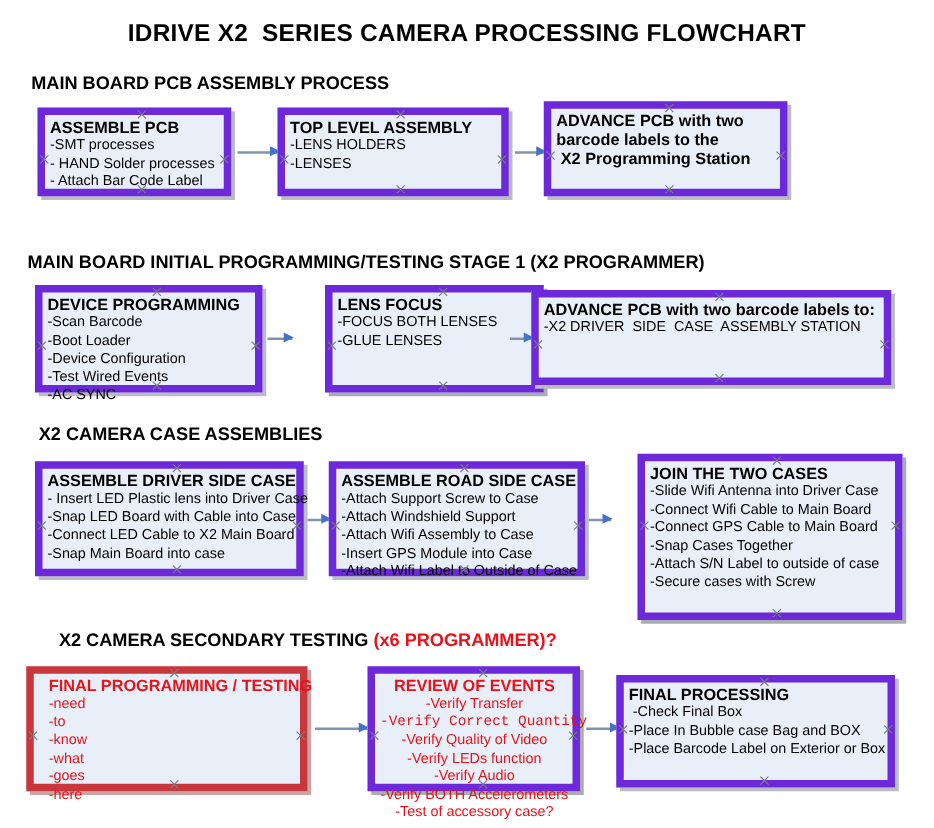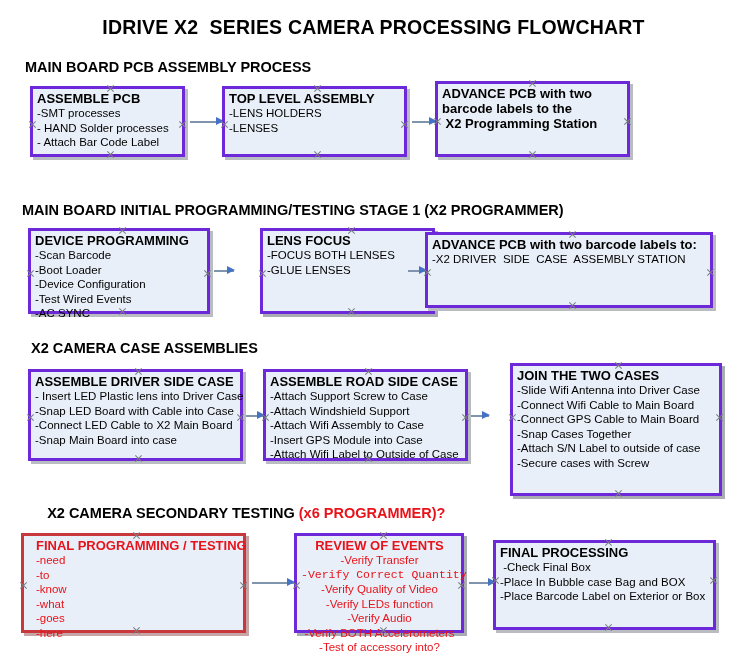--- a/index.html
+++ b/index.html
@@ -26,21 +26,21 @@
     position:absolute;
     font-size:14.5px;font-weight:bold;
     white-space:pre;
   }
   .section-title .accent{color:#e8131a;}
 
   
   .node{
     position:absolute;
     background:#e9eff8;
-    border:3px solid #6d28d9;
+    border:6px solid #6d28d9;
     box-shadow:3px 3px 0 0 #b9bcc1;
     box-sizing:border-box;
     padding:2px 3px 2px 4px;
     overflow:visible;
   }
   .node.red{
     border-color:#c8373c;
     box-shadow:3px 3px 0 0 #c7a5a6;
     padding-left:12px;
   }
@@ -249,21 +249,21 @@
   </div>
 
   <div class="node heavy" style="left:294px;top:533px;width:170px;height:100px;text-align:center;">
     <div class="head" style="color:#e8131a;">REVIEW OF EVENTS</div>
     <div class="li" style="color:#e8131a;">-Verify Transfer</div>
     <div class="li" style="color:#e8131a;font-family:Liberation Mono, monospace;">-Verify Correct Quantity</div>
     <div class="li" style="color:#e8131a;">-Verify Quality of Video</div>
     <div class="li" style="color:#e8131a;">-Verify LEDs function</div>
     <div class="li" style="color:#e8131a;">-Verify Audio</div>
     <div class="li" style="color:#e8131a;">-Verify BOTH Accelerometers</div>
-    <div class="li" style="color:#e8131a;">-Test of accessory into?</div>
+    <div class="li" style="color:#e8131a;">-Test of accessory case?</div>
     <div class="hx" style="left:82px;top:-5px;"></div>
     <div class="hx" style="left:82px;bottom:-5px;"></div>
     <div class="hx" style="left:-5px;top:45px;"></div>
     <div class="hx" style="right:-5px;top:45px;"></div>
   </div>
 
   <div class="arrow" style="left:469px;top:578px;width:26px;">
     <div class="shaft"></div>
       <div class="head"></div>
   </div>

